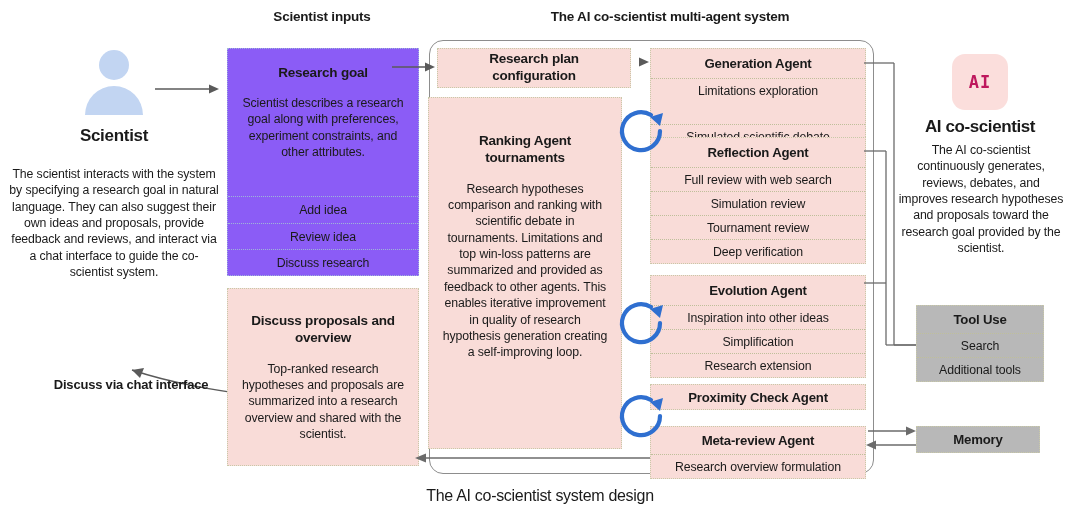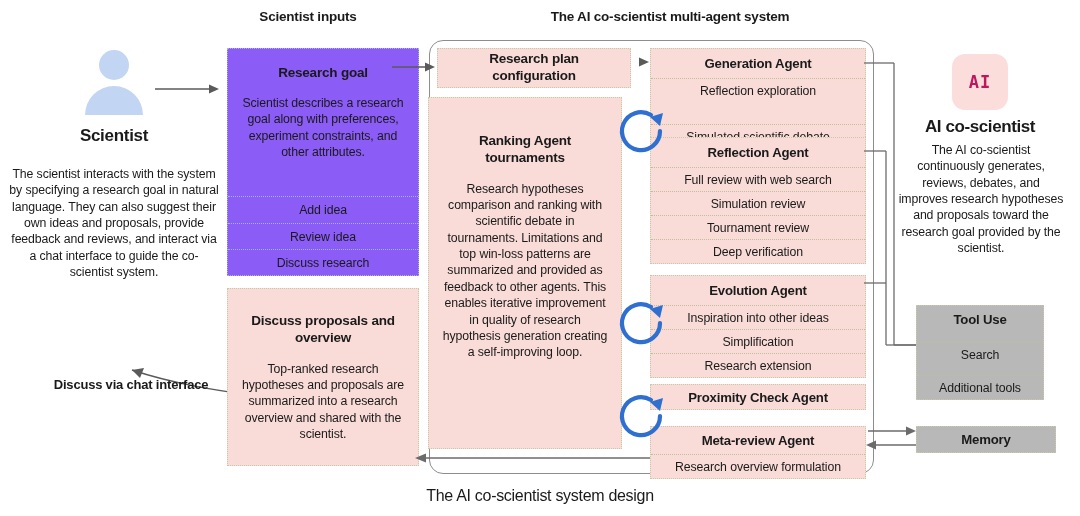--- a/index.html
+++ b/index.html
@@ -24,21 +24,21 @@
     letter-spacing: -0.1px;
   }
   .section-title {
     font-size: 13.5px; font-weight: bold; text-align: center;
     letter-spacing: -0.2px;
   }
 
   
   .box-blue  { background: #8b5cf6; }
   .box-pink  { background: #f9dcd8; }
-  .box-gray  { background: #b8b8b8; gap: 9px; }
+  .box-gray  { background: #b8b8b8; }
 
   .dashed-b { border: 1px dotted #9fb6d8; }
   .dashed-p { border: 1px dotted #c9c9a8; }
   .dashed-g { border: 1px dotted #c9c9a8; }
 
   .row {
     width: 100%;
     display: flex; align-items: center; justify-content: center;
     text-align: center;
   }
@@ -79,21 +79,21 @@
     letter-spacing: 1px;
   }
 
   svg { overflow: visible; }
 </style>
 </head>
 <body>
 
 <div id="root">
 
-  <div class="abs section-title" style="left:208px; top:9px; width:200px;">Scientist inputs</div>
+  <div class="abs section-title" style="left:222px; top:9px; width:200px;">Scientist inputs</div>
 
   <div class="abs section-title" style="left:460px; top:9px; width:420px;">The AI co-scientist multi-agent system</div>
 
   <div class="abs" style="left:330px; top:487px; width:420px; text-align:center; font-size:16px; letter-spacing:-0.3px;">The AI co-scientist system design</div>
 
   <div class="abs" style="left:68px; top:50px; width:92px; display:flex; flex-direction:column; align-items:center;">
     <div class="avatar-head"></div>
     <div class="avatar-body" style="margin-top:6px;"></div>
   </div>
 
@@ -140,21 +140,21 @@
     <div class="hdr">Research plan configuration</div>
   </div>
 
   <div class="abs box-pink dashed-p" style="left:428px; top:97px; width:194px; height:352px; padding:35px 10px 0;">
     <div class="hdr">Ranking Agent tournaments</div>
     <div class="body-txt" style="margin-top:14px;">Research hypotheses comparison and ranking with scientific debate in tournaments. Limitations and top win-loss patterns are summarized and provided as feedback to other agents. This enables iterative improvement in quality of research hypothesis generation creating a self-improving  loop.</div>
   </div>
 
   <div class="abs box-pink dashed-p" style="left:650px; top:48px; width:216px; display:flex; flex-direction:column;">
     <div class="row row-head" style="height:29px;">Generation Agent</div>
-    <div class="row row-label sub" style="height:24px;">Reflection exploration</div>
+    <div class="row row-label sub" style="height:24px;">Limitations exploration</div>
     <div class="row row-label sub" style="height:24px;margin-top:22px;">Simulated scientific debate</div>
   </div>
 
   <div class="abs box-pink dashed-p" style="left:650px; top:137px; width:216px; display:flex; flex-direction:column;">
     <div class="row row-head" style="height:29px;">Reflection Agent</div>
     <div class="row row-label sub" style="height:24px;">Full review with web search</div>
     <div class="row row-label sub" style="height:24px;">Simulation review</div>
     <div class="row row-label sub" style="height:24px;">Tournament review</div>
     <div class="row row-label sub" style="height:24px;">Deep verification</div>
   </div>
@@ -230,17 +230,17 @@
   <div class="abs" style="left:900px; top:117px; width:160px; text-align:center; font-size:17px; font-weight:bold; letter-spacing:-0.4px;">AI co-scientist</div>
 
   <div class="abs body-txt" style="left:898px; top:142px; width:166px;">The AI co-scientist continuously generates, reviews, debates, and improves research hypotheses and proposals toward the research goal provided by the scientist.</div>
 
   <div class="abs box-gray dashed-g" style="left:916px; top:305px; width:128px; display:flex; flex-direction:column;">
     <div class="row row-head" style="height:27px;">Tool Use</div>
     <div class="row row-label sub" style="height:24px;">Search</div>
     <div class="row row-label sub" style="height:24px;">Additional tools</div>
   </div>
 
-  <div class="abs box-gray dashed-g" style="left:916px; top:426px; width:140px; height:27px; display:flex; align-items:center; justify-content:center;">
+  <div class="abs box-gray dashed-g" style="left:916px; top:426px; width:124px; height:27px; display:flex; align-items:center; justify-content:center;">
     <div class="row-head">Memory</div>
   </div>
 
 </div>
 
 </body></html>

